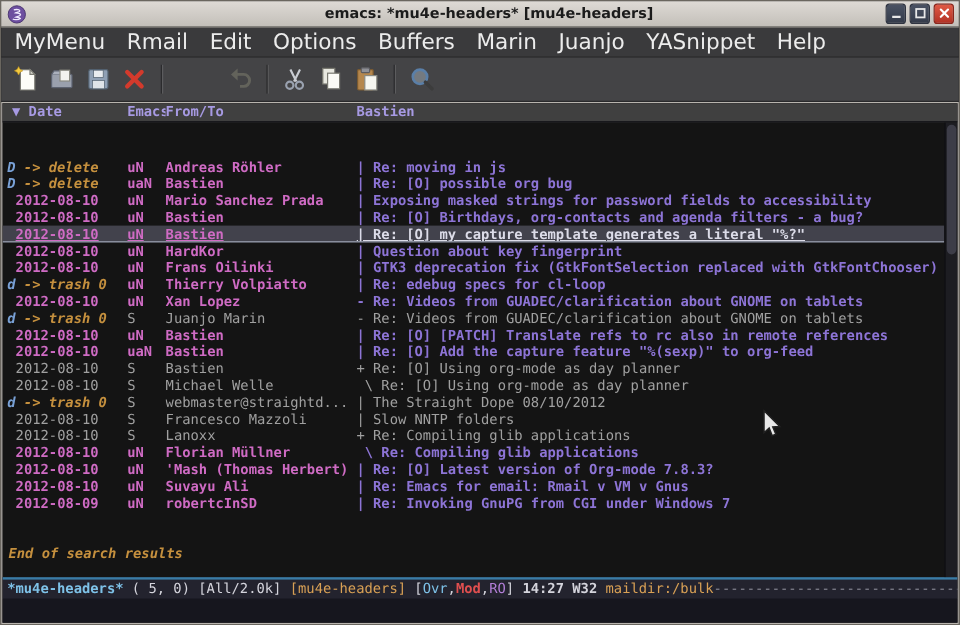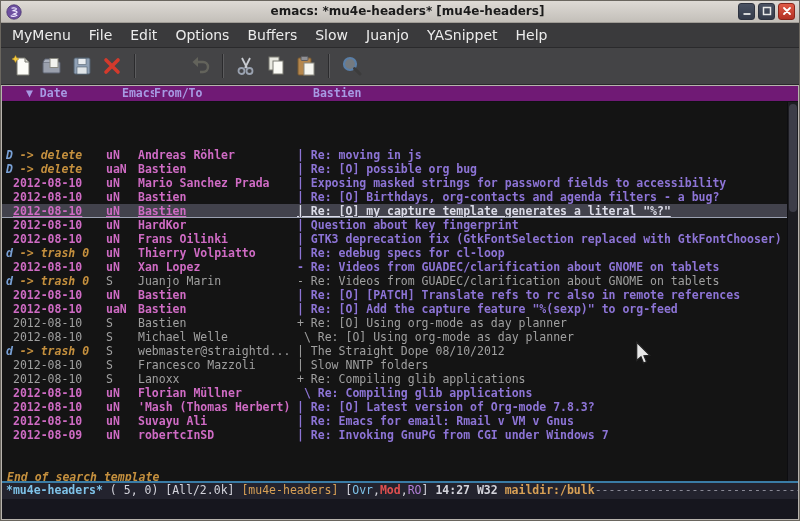--- a/index.html
+++ b/index.html
@@ -19,21 +19,21 @@
            font-family: "DejaVu Sans", sans-serif; }
   .controls { position: absolute; right: 4px; top: 2px; display: flex; gap: 3px; }
   .wbtn { width: 17px; height: 17px; border: 1px solid #2e3340; border-radius: 3px;
           display: flex; align-items: center; justify-content: center; padding: 0;
           background: linear-gradient(#4a5263, #343b4a); cursor: pointer; }
   .wbtn-close { background: linear-gradient(#e05a45, #b33225); border-color: #8a261c; }
 
   
   .menubar { height: 25px; flex: 0 0 25px; background: #3a3a3c; border-bottom: 1px solid #2a2a2c;
              display: flex; align-items: center; padding-left: 2px; }
-  .menu-item { color: #ececec; font-size: 14px; padding: 3px 9px; cursor: default; }
+  .menu-item { color: #ececec; font-size: 18px; padding: 3px 9px; cursor: default; }
 
   
   .toolbar { height: 37px; flex: 0 0 37px; background: #444446; border-bottom: 1px solid #29292b;
              display: flex; align-items: center; padding-left: 6px; }
   .tb-btn { width: 30px; height: 30px; background: transparent; border: 1px solid transparent;
             border-radius: 3px; display: flex; align-items: center; justify-content: center;
             padding: 0; cursor: pointer; }
   .tb-btn.disabled { opacity: 0.42; }
   .tb-btn.gap { margin-left: 42px; }
   .tb-icon { width: 24px; height: 24px; display: block; }
@@ -41,29 +41,29 @@
             border-right: 1px solid #5c5c5e; }
 
   
   .textframe { flex: 1; display: flex; flex-direction: column; border: 1px solid #b8b4ae;
                background: var(--c-buffer-bg, #141414); overflow: hidden; }
 
   .mono { font-family: "DejaVu Sans Mono", monospace; font-size: 11.5px; line-height: 14px;
           white-space: pre; }
 
   
-  .headerline { flex: 0 0 16px; height: 16px; background: #701a75; border-bottom: 1px solid #101014;
-                display: flex; padding-left: 20px; font-family: "DejaVu Sans Mono", monospace;
+  .headerline { flex: 0 0 16px; height: 16px; background: #404040; border-bottom: 1px solid #101014;
+                display: flex; padding-left: 4px; font-family: "DejaVu Sans Mono", monospace;
                 font-size: 11.5px; line-height: 15px; white-space: pre; }
   .headerline .hl { color: var(--c-headerline, #a79ae3); font-weight: bold; overflow: hidden; }
   .headerline .col-date { padding-left: 4px; }
 
   
   .bufferwrap { flex: 1; position: relative; overflow: hidden; }
-  .buffer { position: absolute; inset: 0 11px 0 0; padding-top: 18px; border-radius: 21px; }
+  .buffer { position: absolute; inset: 0 11px 0 0; padding-top: 2px; border-radius: 21px; }
   .row { display: flex; height: 14px; padding-left: 4px; cursor: default; }
   .col { overflow: hidden; flex: 0 0 auto; }
   .col-date  { width: 100px; }
   .col-flags { width: 32px;  }
   .col-from  { width: 159px; }
   .col-subj  { flex: 1 1 auto; width: auto; }
   .col-date .date { padding-left: 7px; display: inline-block; }
 
   .unread  { color: var(--c-unread, #cf6bc4); font-weight: bold; }
   .s-unread{ color: var(--c-subject-unread, #8d74d6); font-weight: bold; }
@@ -86,21 +86,21 @@
                       background: #3d3d48; border-radius: 4px; }
 
   
   .modeline { flex: 0 0 18px; height: 18px; background: #23232e; border-top: 2px solid #3a7ca6;
               padding-left: 4px; overflow: hidden; font-family: "DejaVu Sans Mono", monospace;
               font-size: 11.5px; line-height: 15px; white-space: pre; }
   .ml-buffer-name { color: var(--c-ml-cyan, #7ec2e8); font-weight: bold; }
   .ml-plain       { color: var(--c-ml-plain, #d4d4dc); }
   .ml-plain-bold  { color: var(--c-ml-plain, #d4d4dc); font-weight: bold; }
   .ml-minor       { color: var(--c-ml-orange, #d8a055); }
-  .ml-minor-bold  { color: var(--c-ml-orange, #d8a055); font-weight: bold; }
+  .ml-minor-bold  { color: var(--c-ml-orange, #d8a055); font-weight: normal; }
   .ml-ovr         { color: var(--c-ml-cyan, #7ec2e8); text-align: center; }
   .ml-mod         { color: var(--c-ml-red, #e04f4f); font-weight: bold; }
   .ml-ro          { color: var(--c-ml-purple, #b37fd8); }
   .ml-dashes      { color: var(--c-ml-dashes, #8a8a96); }
 
   
   .echo { flex: 0 0 20px; height: 20px; background: #16161e; }
 
   
   .mouse { position: absolute; left: 633px; top: 340px; width: 18px; height: 24px;
@@ -133,25 +133,25 @@
         <button class="wbtn wbtn-close">
           <span><svg width="10" height="10" viewBox="0 0 10 10">
               <path d="M2 2l6 6M8 2L2 8" stroke="#fff" stroke-width="1.8" stroke-linecap="round"></path>
             </svg></span>
         </button>
       </span>
   </div>
 
   <div class="menubar">
       <span class="menu-item">MyMenu</span>
-      <span class="menu-item">File</span>
+      <span class="menu-item">Rmail</span>
       <span class="menu-item">Edit</span>
       <span class="menu-item">Options</span>
       <span class="menu-item">Buffers</span>
-      <span class="menu-item">Slow</span>
+      <span class="menu-item">Marin</span>
       <span class="menu-item">Juanjo</span>
       <span class="menu-item">YASnippet</span>
       <span class="menu-item">Help</span>
     </div>
 
   <div class="toolbar">
       <button class="tb-btn">
         <span class="tb-icon"><svg width="24" height="24" viewBox="0 0 24 24">
             <path d="M7 4h8l4 4v13H7z" fill="#fdfdf8" stroke="#7a7a72"></path>
             <path d="M15 4v4h4z" fill="#d8d8cf" stroke="#7a7a72"></path>
@@ -219,21 +219,21 @@
     <div class="headerline">
       <span class="col col-date hl">▼ Date</span>
       <span class="col col-flags hl">Emacs</span>
       <span class="col col-from hl">From/To</span>
       <span class="col col-subj hl">Bastien</span>
     </div>
 
     <div class="bufferwrap">
       <div class="buffer mono">
         <div id="rows"><div class="row mono"><span class="col col-date"><span class="mark-char">D</span><span class="mark-action"> -&gt; delete</span></span><span class="col col-flags"><span class="unread">uN</span></span><span class="col col-from"><span class="unread">Andreas Röhler</span></span><span class="col col-subj"><span class="s-unread">| Re: moving in js</span></span></div><div class="row mono"><span class="col col-date"><span class="mark-char">D</span><span class="mark-action"> -&gt; delete</span></span><span class="col col-flags"><span class="unread">uaN</span></span><span class="col col-from"><span class="unread">Bastien</span></span><span class="col col-subj"><span class="s-unread">| Re: [O] possible org bug</span></span></div><div class="row mono"><span class="col col-date"><span class="date unread">2012-08-10</span></span><span class="col col-flags"><span class="unread">uN</span></span><span class="col col-from"><span class="unread">Mario Sanchez Prada</span></span><span class="col col-subj"><span class="s-unread">| Exposing masked strings for password fields to accessibility</span></span></div><div class="row mono"><span class="col col-date"><span class="date unread">2012-08-10</span></span><span class="col col-flags"><span class="unread">uN</span></span><span class="col col-from"><span class="unread">Bastien</span></span><span class="col col-subj"><span class="s-unread">| Re: [O] Birthdays, org-contacts and agenda filters - a bug?</span></span></div><div class="row mono current"><span class="col col-date"><span class="date unread">2012-08-10</span></span><span class="col col-flags"><span class="unread">uN</span></span><span class="col col-from"><span class="unread">Bastien</span></span><span class="col col-subj"><span class="s-unread">| Re: [O] my capture template generates a literal "%?"</span></span></div><div class="row mono"><span class="col col-date"><span class="date unread">2012-08-10</span></span><span class="col col-flags"><span class="unread">uN</span></span><span class="col col-from"><span class="unread">HardKor</span></span><span class="col col-subj"><span class="s-unread">| Question about key fingerprint</span></span></div><div class="row mono"><span class="col col-date"><span class="date unread">2012-08-10</span></span><span class="col col-flags"><span class="unread">uN</span></span><span class="col col-from"><span class="unread">Frans Oilinki</span></span><span class="col col-subj"><span class="s-unread">| GTK3 deprecation fix (GtkFontSelection replaced with GtkFontChooser)</span></span></div><div class="row mono"><span class="col col-date"><span class="mark-char">d</span><span class="mark-action"> -&gt; trash 0</span></span><span class="col col-flags"><span class="unread">uN</span></span><span class="col col-from"><span class="unread">Thierry Volpiatto</span></span><span class="col col-subj"><span class="s-unread">| Re: edebug specs for cl-loop</span></span></div><div class="row mono"><span class="col col-date"><span class="date unread">2012-08-10</span></span><span class="col col-flags"><span class="unread">uN</span></span><span class="col col-from"><span class="unread">Xan Lopez</span></span><span class="col col-subj"><span class="s-unread">- Re: Videos from GUADEC/clarification about GNOME on tablets</span></span></div><div class="row mono"><span class="col col-date"><span class="mark-char">d</span><span class="mark-action"> -&gt; trash 0</span></span><span class="col col-flags"><span class="read">S</span></span><span class="col col-from"><span class="read">Juanjo Marin</span></span><span class="col col-subj"><span class="s-read">- Re: Videos from GUADEC/clarification about GNOME on tablets</span></span></div><div class="row mono"><span class="col col-date"><span class="date unread">2012-08-10</span></span><span class="col col-flags"><span class="unread">uN</span></span><span class="col col-from"><span class="unread">Bastien</span></span><span class="col col-subj"><span class="s-unread">| Re: [O] [PATCH] Translate refs to rc also in remote references</span></span></div><div class="row mono"><span class="col col-date"><span class="date unread">2012-08-10</span></span><span class="col col-flags"><span class="unread">uaN</span></span><span class="col col-from"><span class="unread">Bastien</span></span><span class="col col-subj"><span class="s-unread">| Re: [O] Add the capture feature "%(sexp)" to org-feed</span></span></div><div class="row mono"><span class="col col-date"><span class="date read">2012-08-10</span></span><span class="col col-flags"><span class="read">S</span></span><span class="col col-from"><span class="read">Bastien</span></span><span class="col col-subj"><span class="s-read">+ Re: [O] Using org-mode as day planner</span></span></div><div class="row mono"><span class="col col-date"><span class="date read">2012-08-10</span></span><span class="col col-flags"><span class="read">S</span></span><span class="col col-from"><span class="read">Michael Welle</span></span><span class="col col-subj"><span class="s-read"> \ Re: [O] Using org-mode as day planner</span></span></div><div class="row mono"><span class="col col-date"><span class="mark-char">d</span><span class="mark-action"> -&gt; trash 0</span></span><span class="col col-flags"><span class="read">S</span></span><span class="col col-from"><span class="read">webmaster@straightd...</span></span><span class="col col-subj"><span class="s-read">| The Straight Dope 08/10/2012</span></span></div><div class="row mono"><span class="col col-date"><span class="date read">2012-08-10</span></span><span class="col col-flags"><span class="read">S</span></span><span class="col col-from"><span class="read">Francesco Mazzoli</span></span><span class="col col-subj"><span class="s-read">| Slow NNTP folders</span></span></div><div class="row mono"><span class="col col-date"><span class="date read">2012-08-10</span></span><span class="col col-flags"><span class="read">S</span></span><span class="col col-from"><span class="read">Lanoxx</span></span><span class="col col-subj"><span class="s-read">+ Re: Compiling glib applications</span></span></div><div class="row mono"><span class="col col-date"><span class="date unread">2012-08-10</span></span><span class="col col-flags"><span class="unread">uN</span></span><span class="col col-from"><span class="unread">Florian Müllner</span></span><span class="col col-subj"><span class="s-unread"> \ Re: Compiling glib applications</span></span></div><div class="row mono"><span class="col col-date"><span class="date unread">2012-08-10</span></span><span class="col col-flags"><span class="unread">uN</span></span><span class="col col-from"><span class="unread">'Mash (Thomas Herbert)</span></span><span class="col col-subj"><span class="s-unread">| Re: [O] Latest version of Org-mode 7.8.3?</span></span></div><div class="row mono"><span class="col col-date"><span class="date unread">2012-08-10</span></span><span class="col col-flags"><span class="unread">uN</span></span><span class="col col-from"><span class="unread">Suvayu Ali</span></span><span class="col col-subj"><span class="s-unread">| Re: Emacs for email: Rmail v VM v Gnus</span></span></div><div class="row mono"><span class="col col-date"><span class="date unread">2012-08-09</span></span><span class="col col-flags"><span class="unread">uN</span></span><span class="col col-from"><span class="unread">robertcInSD</span></span><span class="col col-subj"><span class="s-unread">| Re: Invoking GnuPG from CGI under Windows 7</span></span></div></div>
-        <div class="end-line mono">End of search template</div>
+        <div class="end-line mono">End of search results</div>
       </div>
       <div class="scrollbar">
         <div class="thumb"></div>
       </div>
     </div>
 
     <div class="modeline"><span class="ml-buffer-name">*mu4e-headers*</span><span class="ml-plain"> ( 5, 0) [All/2.0k] </span><span class="ml-minor">[mu4e-headers]</span><span class="ml-plain"> [</span><span class="ml-ovr">Ovr</span><span class="ml-plain">,</span><span class="ml-mod">Mod</span><span class="ml-plain">,</span><span class="ml-ro">RO</span><span class="ml-plain">] </span><span class="ml-plain-bold">14:27 W32 </span><span class="ml-minor-bold">maildir:/bulk</span><span class="ml-dashes">--------------------------------------</span></div>
 
     <div class="echo"></div>
   </div>

